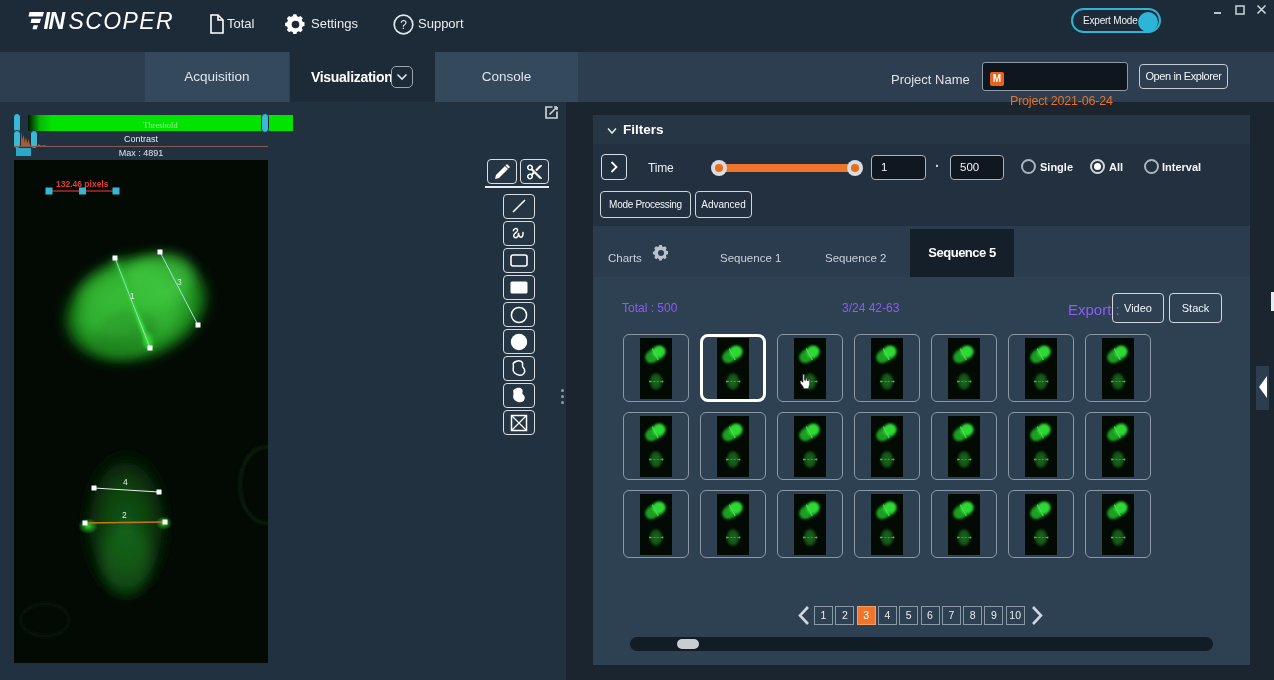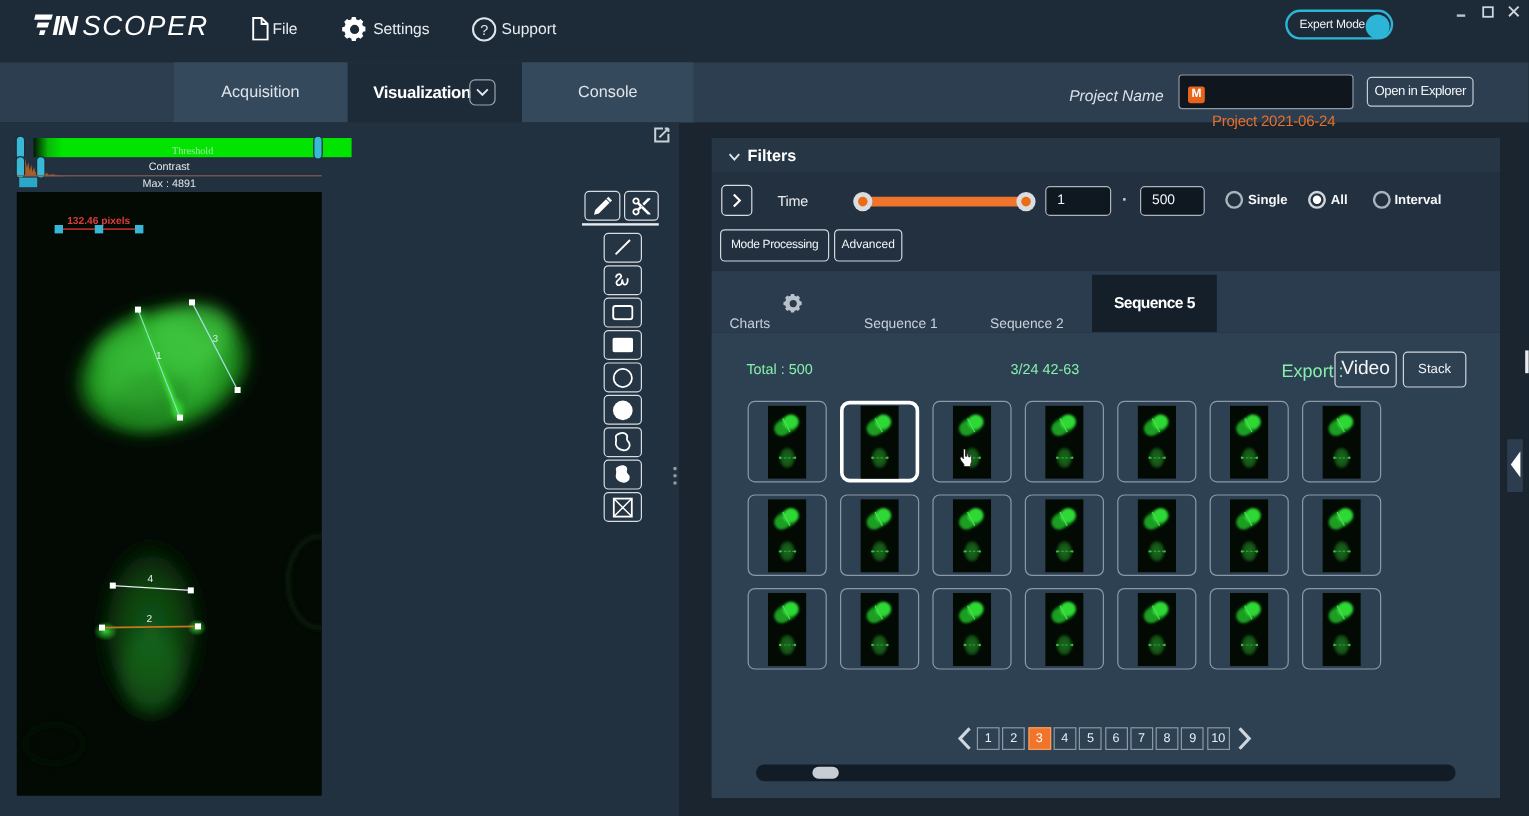--- a/index.html
+++ b/index.html
@@ -19,21 +19,21 @@
   #expert .lbl { position:absolute; left:10px; top:5px; white-space:nowrap; }
 
   
   #navrow { position:absolute; left:0; top:52px; width:1274px; height:50px; background:#2c3e4f; }
   .tab { position:absolute; top:0; height:50px; background:#35495c; color:#dfe5ea;
     font-size:13.5px; text-align:center; line-height:50px; }
   #tab-vis { background:#1d2b39; color:#ffffff; font-weight:bold; }
   #vis-dd { position:absolute; left:391px; top:66px; width:22px; height:22px;
     border:1.5px solid #9aa5b0; border-radius:5px; }
   #vis-dd svg { display:block; margin:6px auto 0; }
-  #pn-label { position:absolute; left:891px; top:72px; width:100px; color:#dde2e7; font-size:13px;font-style:italic; }
+  #pn-label { position:absolute; left:891px; top:72px; width:100px; color:#dde2e7; font-size:13px; }
   #pn-input { position:absolute; left:982px; top:62px; width:146px; height:29px;
     background:#0f161e; border:1px solid #8f9aa6; border-radius:3px; }
   #pn-input .mark { position:absolute; left:7px; top:9px; width:14px; height:14px; background:#e8641c;
     border-radius:2px; color:#fff; font-size:10px; font-weight:bold; text-align:center; line-height:14px; }
   #pn-input .txt { position:absolute; left:27px; top:9px; color:#e8702a; font-size:12.5px; letter-spacing:-0.2px; white-space:nowrap;margin-top:22px; }
   #open-exp { position:absolute; left:1139px; top:64px; width:89px; height:25px;
     border:1px solid #c3cbd3; border-radius:4px; color:#f2f5f7; font-size:11px; letter-spacing:-0.4px;
     text-align:center; line-height:23px; white-space:nowrap; }
 
   
@@ -75,28 +75,28 @@
   #dash1 { position:absolute; left:935px; top:158px; color:#cdd4da; font-size:14px; font-weight:bold; }
   .radio { position:absolute; width:15px; height:15px; border:2px solid #aab4bf; border-radius:50%; }
   .radio.sel { border:2px solid #cfd6dd; }
   .radio.sel::after { content:""; position:absolute; left:2px; top:2px; width:7px; height:7px; border-radius:50%; background:#fff; }
   .radio-lbl { position:absolute; color:#f5f7f9; font-size:11px; font-weight:bold; }
   #ip-btn { position:absolute; left:600px; top:191px; width:91px; height:27px; font-size:10px; letter-spacing:-0.3px; white-space:nowrap; padding:0; }
   #adv-btn { position:absolute; left:695px; top:191px; width:57px; height:27px; font-size:10px; white-space:nowrap; padding:0; }
 
   
   #seqrow { position:absolute; left:593px; top:226px; width:657px; height:51px; background:#2b3c4e; }
-  .seqtab { position:absolute; top:16px; height:51px; color:#c9d1d8; font-size:11.5px; line-height:56px;text-align:center; }
+  .seqtab { position:absolute; top:4px; height:51px; color:#c9d1d8; font-size:11.5px; line-height:56px;text-align:center; }
   #seqtab3 { position:absolute; left:910px; top:229px; width:104px; height:48px; background:#151f2a;
     color:#ffffff; font-weight:bold; font-size:13px; letter-spacing:-0.5px; text-align:center; line-height:48px; }
 
   
   #gridpanel { position:absolute; left:593px; top:277px; width:657px; height:388px; background:#2e4153; }
-  #info-row { position:absolute; left:593px; top:301px; width:657px; height:20px; color:#86efac; font-size:12px; }
-  #export-video { position:absolute; left:1112px; top:293px; width:52px; height:30px; font-size:16px; }
+  #info-row { position:absolute; left:593px; top:301px; width:657px; height:20px; color:#8b5cf6; font-size:12px; }
+  #export-video { position:absolute; left:1112px; top:293px; width:52px; height:30px; font-size:11px; }
   #export-stack { position:absolute; left:1169px; top:293px; width:53px; height:30px; font-size:11px; }
   .cell { position:absolute; width:66px; height:68px; border:1px solid #8b99a7; border-radius:6px; }
   .cell.sel { border:3px solid #ffffff; border-radius:8px; }
   .cell svg { position:absolute; left:16px; top:3px; }
   .cell.sel svg { left:14px; top:1px; }
 
   
   .pagebtn { position:absolute; top:606px; width:19px; height:19px; border:1px solid #8b99a7;
     color:#e9edf0; font-size:10.5px; text-align:center; line-height:17px; background:#2e4153; }
   .pagebtn.on { background:#f0752b; border-color:#f0a060; color:#fff; }
@@ -121,21 +121,21 @@
           <path d="M5.5 17.2 L10 17.2 L8.7 21.2 L4.5 21.2 Z"></path>
         </g>
         <text x="15.5" y="21" font-size="23" font-style="italic" font-weight="bold" fill="#fff" font-family="Liberation Sans" letter-spacing="-1.5">IN</text>
         <text x="40.5" y="21" font-size="23" font-style="italic" fill="#fff" font-family="Liberation Sans" letter-spacing="1.4">SCOPER</text>
       </svg>
     </div>
     <svg class="abs" style="left:209px;top:14px" width="16" height="20" viewBox="0 0 16 20">
       <path d="M2 1 L9 1 L14 6 L14 19 L2 19 Z" fill="none" stroke="#fff" stroke-width="1.6"></path>
       <path d="M9 1 L9 6 L14 6" fill="none" stroke="#fff" stroke-width="1.6"></path>
     </svg>
-    <div class="menu-item" style="left:227px">File</div>
+    <div class="menu-item" style="left:227px">Total</div>
     <svg class="abs" style="left:284px;top:13px" width="23" height="23" viewBox="0 0 24 24">
       <path fill="#fff" d="M12 8a4 4 0 100 8 4 4 0 000-8zm9.4 5.6l-2.1.5a7.4 7.4 0 01-.8 1.9l1.1 1.8-2.4 2.4-1.8-1.1c-.6.4-1.2.6-1.9.8l-.5 2.1h-3.4l-.5-2.1a7.4 7.4 0 01-1.9-.8l-1.8 1.1-2.4-2.4 1.1-1.8c-.4-.6-.6-1.2-.8-1.9l-2.1-.5v-3.4l2.1-.5c.2-.7.4-1.3.8-1.9L3 5.4 5.4 3l1.8 1.1c.6-.4 1.2-.6 1.9-.8l.5-2.1h3.4l.5 2.1c.7.2 1.3.4 1.9.8L17.2 3l2.4 2.4-1.1 1.8c.4.6.6 1.2.8 1.9l2.1.5z"></path>
       <circle cx="12" cy="12" r="3.1" fill="#1d2b39"></circle>
     </svg>
     <div class="menu-item" style="left:311px">Settings</div>
     <svg class="abs" style="left:393px;top:14px" width="21" height="21" viewBox="0 0 21 21">
       <circle cx="10.5" cy="10.5" r="9.3" fill="none" stroke="#dfe5ea" stroke-width="1.7"></circle>
       <text x="10.5" y="15" font-size="12" fill="#dfe5ea" text-anchor="middle" font-family="Liberation Sans">?</text>
     </svg>
     <div class="menu-item" style="left:418px">Support</div>

